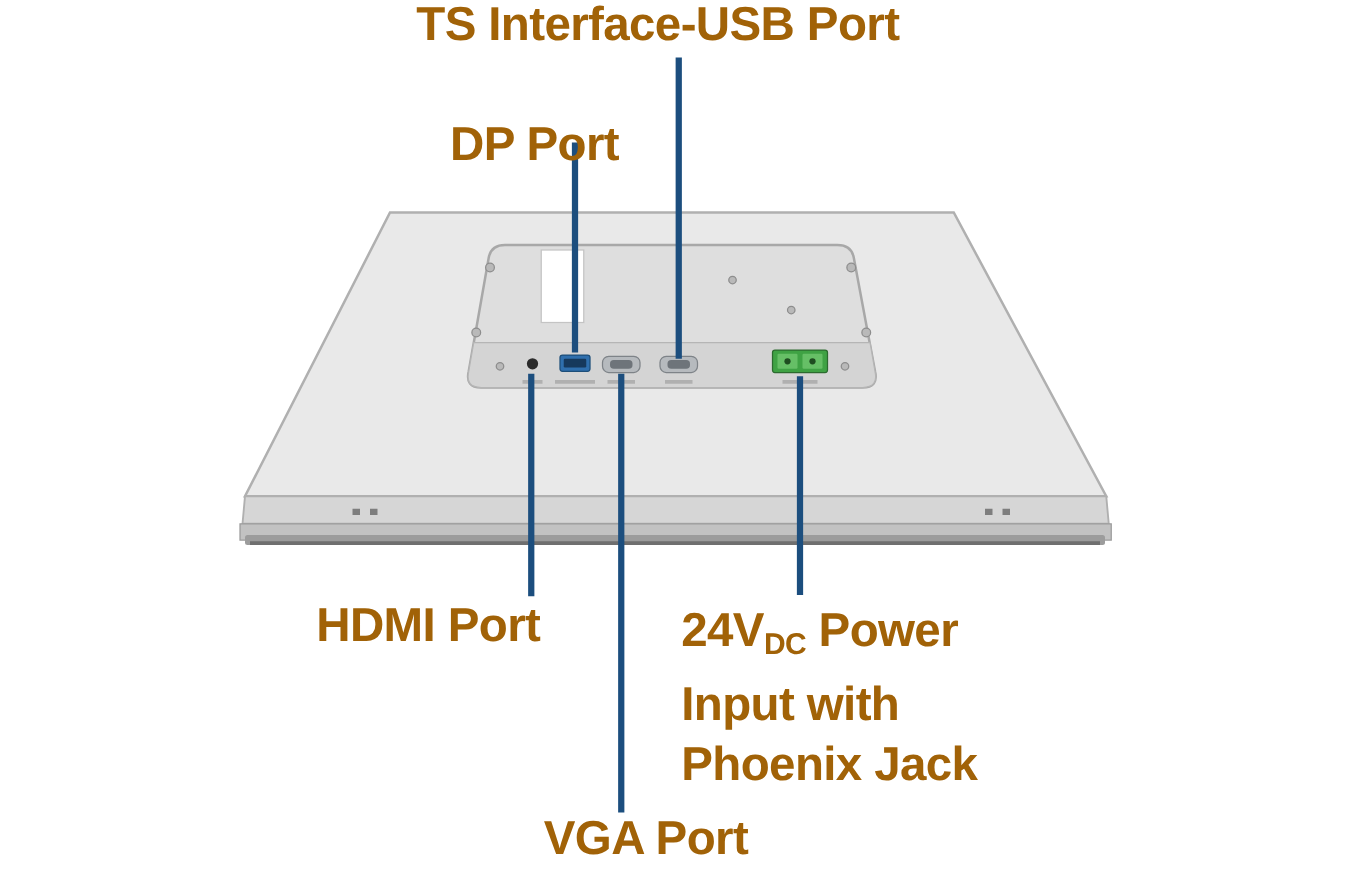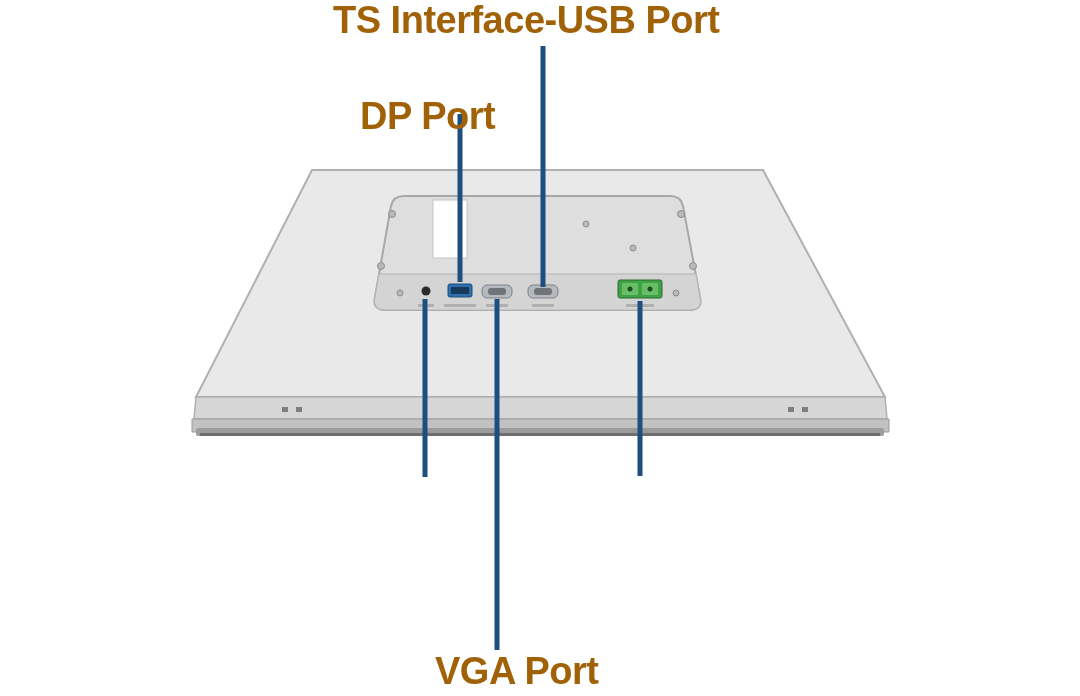--- a/index.html
+++ b/index.html
@@ -122,17 +122,23 @@
       <line x1="425" y1="299" x2="425" y2="477" stroke="#1c4e7e"></line>
       <line x1="497" y1="299" x2="497" y2="650" stroke="#1c4e7e"></line>
       <line x1="640" y1="301" x2="640" y2="476" stroke="#1c4e7e"></line>
     </g>
   </svg>
 
   <div class="label" style="left:333px; top:0px;">TS Interface-USB Port</div>
 
   <div class="label" style="left:360px; top:66px;margin-top:30px;">DP Port</div>
 
+  <div class="label" style="left:253px; top:481px;">HDMI Port</div>
 
+  <div class="label" style="left:545px; top:481px;">
+    <span class="power-line"><span>24V</span><span class="sub">DC</span><span> Power</span></span>
+    <span class="power-line">Input with</span>
+    <span class="power-line">Phoenix Jack</span>
+  </div>
 
   <div class="label" style="left:395px; top:651px;margin-left:40px;">VGA Port</div>
 
 </div>
 
 </body></html>

